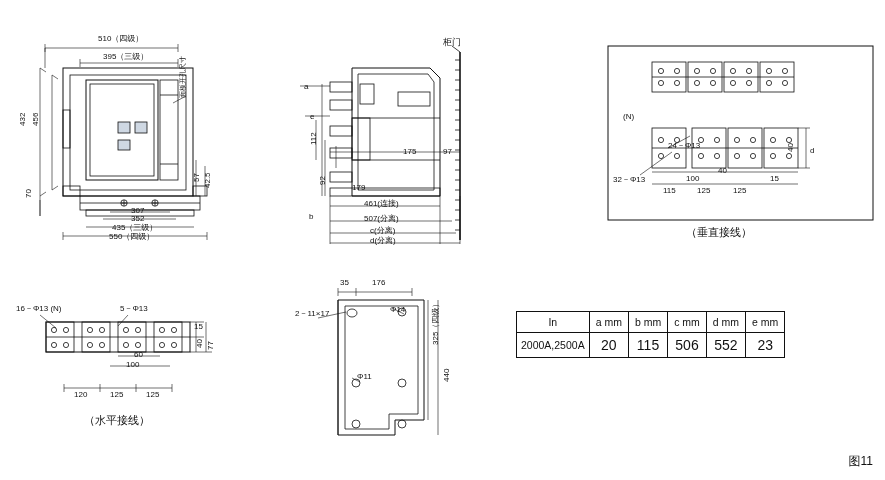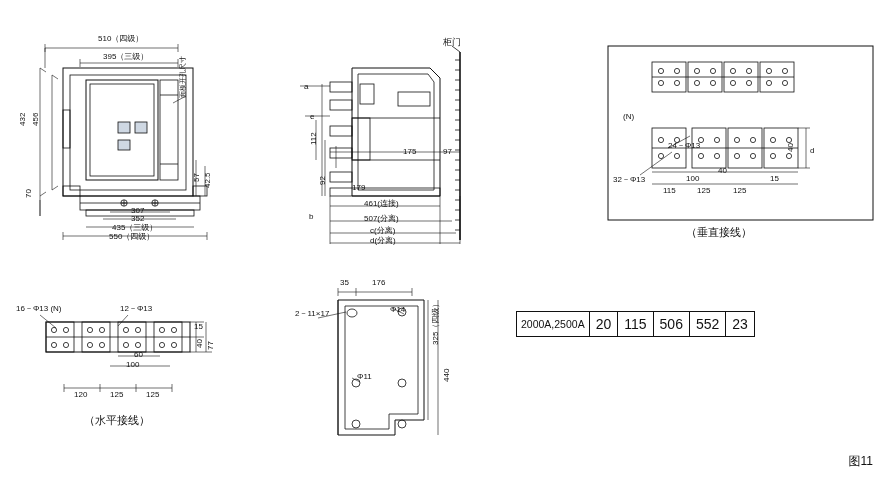--- a/index.html
+++ b/index.html
@@ -310,41 +310,49 @@
 <div class="lbl" style="left:686px;top:174px;">100</div>
 <div class="lbl" style="left:663px;top:186px;">115</div>
 <div class="lbl" style="left:697px;top:186px;">125</div>
 <div class="lbl" style="left:733px;top:186px;">125</div>
 <div class="lbl" style="left:770px;top:174px;">15</div>
 <div class="lbl" style="left:786px;top:152px;transform:rotate(-90deg);transform-origin:left top;">40</div>
 <div class="lbl" style="left:810px;top:146px;">d</div>
 <div class="cap" style="left:686px;top:225px;">（垂直接线）</div>
 
 <div class="lbl" style="left:16px;top:303px;">16－Φ13  (N)</div>
-<div class="lbl" style="left:120px;top:303px;">12－Φ13</div>
+<div class="lbl" style="left:120px;top:303px;">5－Φ13</div>
 <div class="lbl" style="left:194px;top:322px;">15</div>
 <div class="lbl" style="left:195px;top:348px;transform:rotate(-90deg);transform-origin:left top;">40</div>
 <div class="lbl" style="left:206px;top:350px;transform:rotate(-90deg);transform-origin:left top;">77</div>
 <div class="lbl" style="left:134px;top:350px;">60</div>
 <div class="lbl" style="left:126px;top:360px;">100</div>
 <div class="lbl" style="left:74px;top:390px;">120</div>
 <div class="lbl" style="left:110px;top:390px;">125</div>
 <div class="lbl" style="left:146px;top:390px;">125</div>
 <div class="cap" style="left:84px;top:413px;">（水平接线）</div>
 
 <div class="lbl" style="left:340px;top:278px;">35</div>
 <div class="lbl" style="left:372px;top:278px;">176</div>
 <div class="lbl" style="left:295px;top:308px;">2－11×17</div>
 <div class="lbl" style="left:390px;top:305px;">Φ14</div>
 <div class="lbl" style="left:357px;top:372px;">Φ11</div>
 <div class="lbl" style="left:430px;top:345px;transform:rotate(-90deg);transform-origin:left top;">325（四级）</div>
 <div class="lbl" style="left:442px;top:382px;transform:rotate(-90deg);transform-origin:left top;">440</div>
 
 <table class="spec">
   <tbody>
+      <tr>
+    <td class="hdr first">In</td>
+    <td class="hdr">a   mm</td>
+    <td class="hdr">b   mm</td>
+    <td class="hdr">c   mm</td>
+    <td class="hdr">d   mm</td>
+    <td class="hdr">e   mm</td>
+  </tr>
   <tr>
     <td class="first">2000A,2500A</td>
     <td>20</td>
     <td>115</td>
     <td>506</td>
     <td>552</td>
     <td>23</td>
   </tr>
 </tbody>
   </table>

